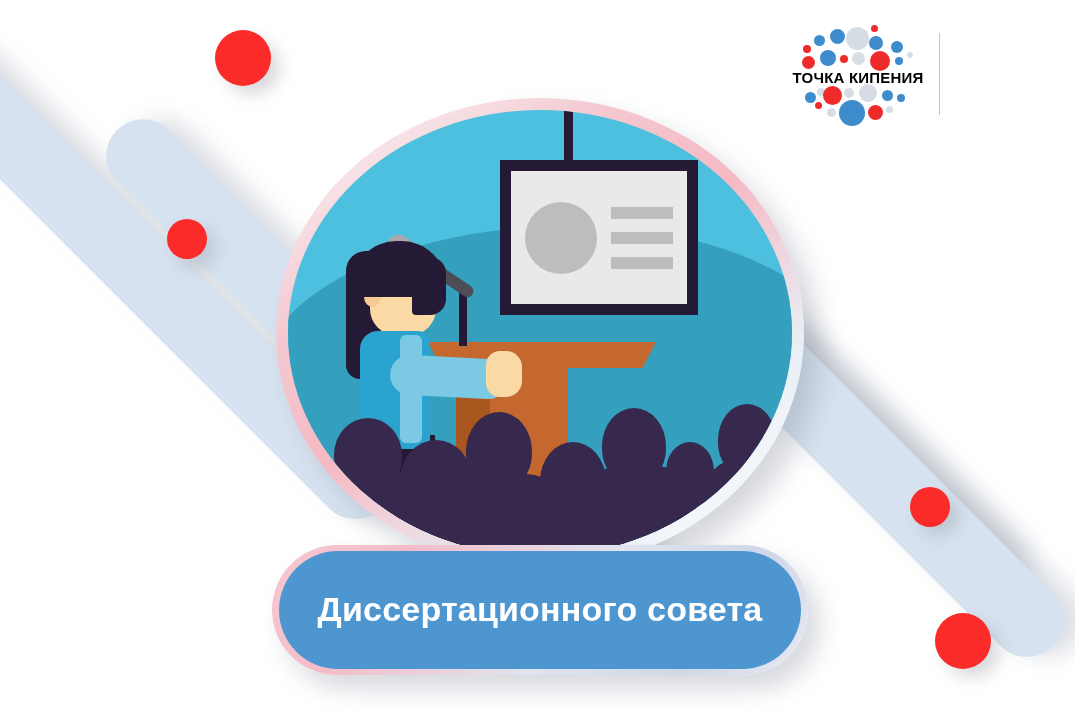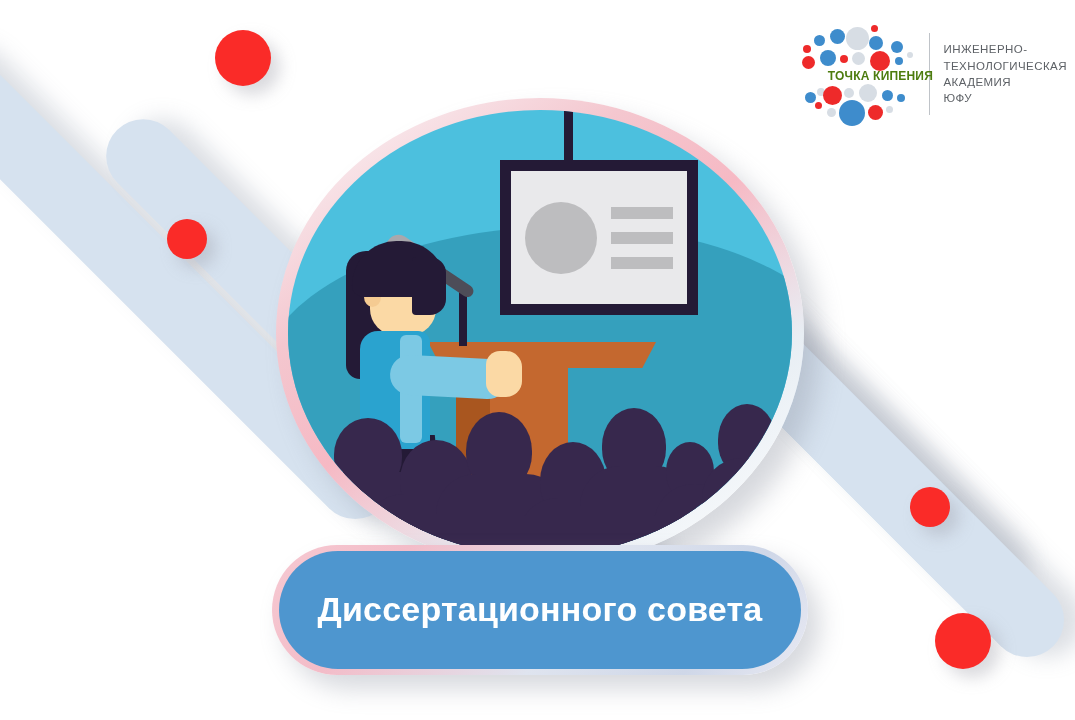--- a/index.html
+++ b/index.html
@@ -85,22 +85,22 @@
         box-shadow:12px 14px 24px rgba(130,138,152,.32);}
   .pill{position:absolute;left:279px;top:551px;width:522px;height:118px;border-radius:59px;
         background:#4e96cf;display:flex;align-items:center;justify-content:center;}
   .pill-text{color:#ffffff;font-weight:bold;font-size:34px;line-height:1.22;text-align:center;
         letter-spacing:.2px;padding:0 26px;}
   .pill-text .l2{white-space:nowrap;}
 
   
   .logo{position:absolute;left:783px;top:22px;width:284px;height:104px;display:flex;align-items:center;gap:0;}
   .logo-left{position:relative;width:150px;height:104px;}
-  .logo-word{position:absolute;left:0;top:47px;width:150px;text-align:right;
-        font-weight:bold;font-size:12px;letter-spacing:.2px;color:#4d7c0f;}
+  .logo-word{position:absolute;left:0;top:47px;width:150px;text-align:center;
+        font-weight:bold;font-size:15px;letter-spacing:.2px;color:#000000;}
   .bub{position:absolute;border-radius:50%;}
   .logo-div{width:1px;height:82px;background:#bfc3c8;margin:0 14px 0 6px;}
   .logo-lines{font-size:11.5px;line-height:1.42;color:#5d6166;letter-spacing:.45px;}
   .logo-lines div{white-space:nowrap;}
 </style>
 </head>
 <body>
 
 <div class="stage">
 
@@ -218,21 +218,15 @@
       <div class="bub" style="left:56px;top:78px;width:26px;height:26px;background:#3e8ccc;"></div>
       <div class="bub" style="left:76px;top:62px;width:18px;height:18px;background:#d7dde4;"></div>
       <div class="bub" style="left:85px;top:83px;width:15px;height:15px;background:#ee2a2a;"></div>
       <div class="bub" style="left:99px;top:68px;width:11px;height:11px;background:#3e8ccc;"></div>
       <div class="bub" style="left:103px;top:84px;width:7px;height:7px;background:#d7dde4;"></div>
       <div class="bub" style="left:114px;top:72px;width:8px;height:8px;background:#3e8ccc;"></div>
     </div>
 
     <div class="logo-div"></div>
 
-    <div class="logo-lines">
-      <div>ИНЖЕНЕРНО-</div>
-      <div>ТЕХНОЛОГИЧЕСКАЯ</div>
-      <div>АКАДЕМИЯ</div>
-      <div>ЮФУ</div>
-    </div>
   </div>
 
 </div>
 
 </body></html>

